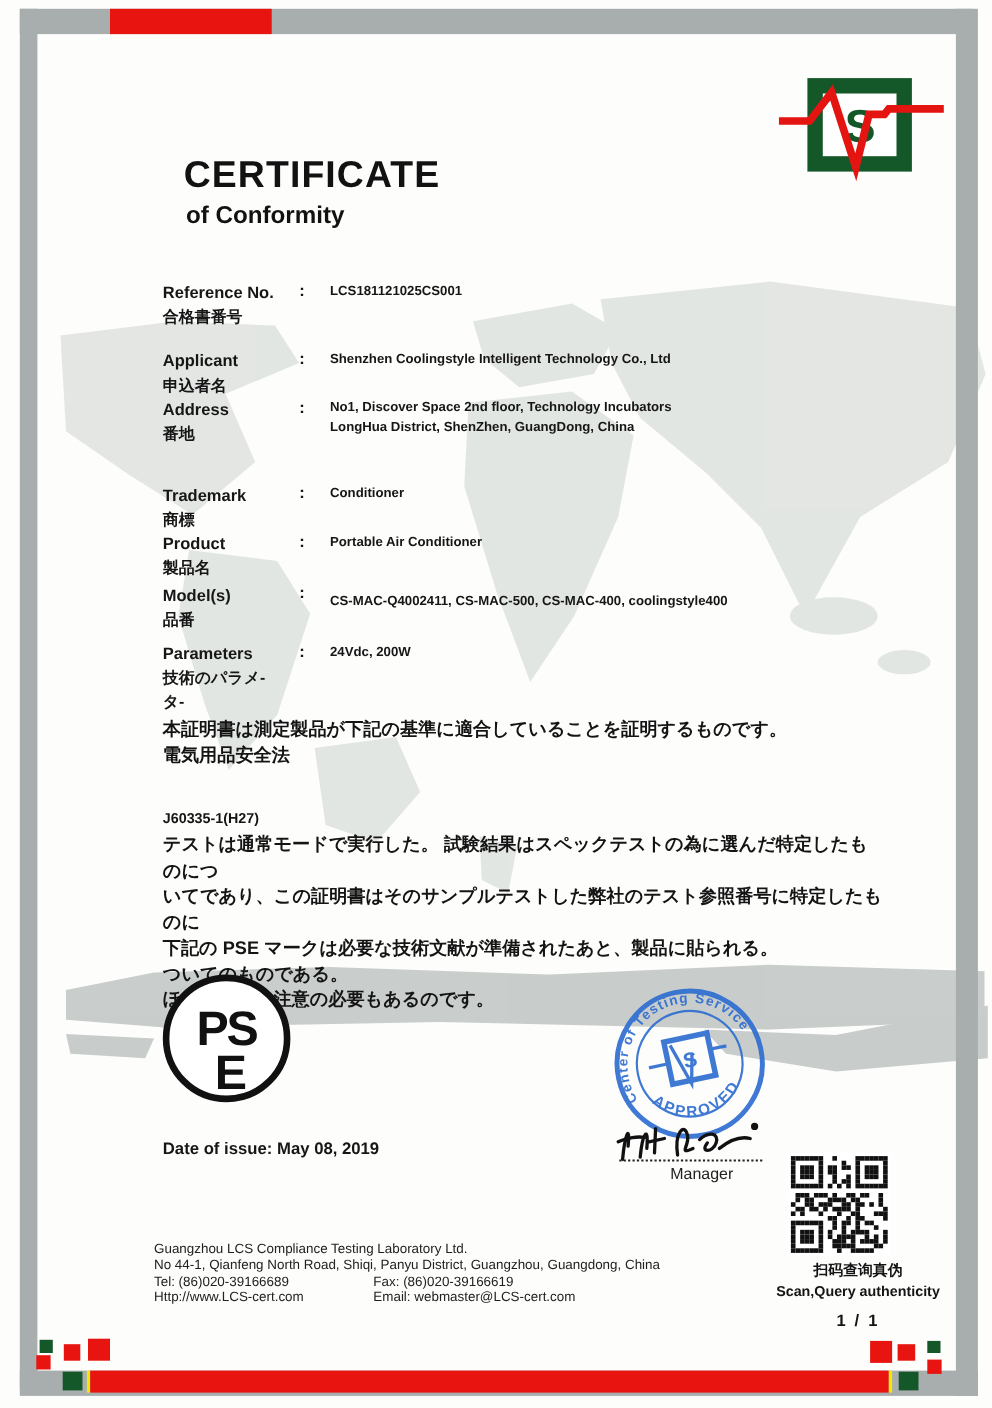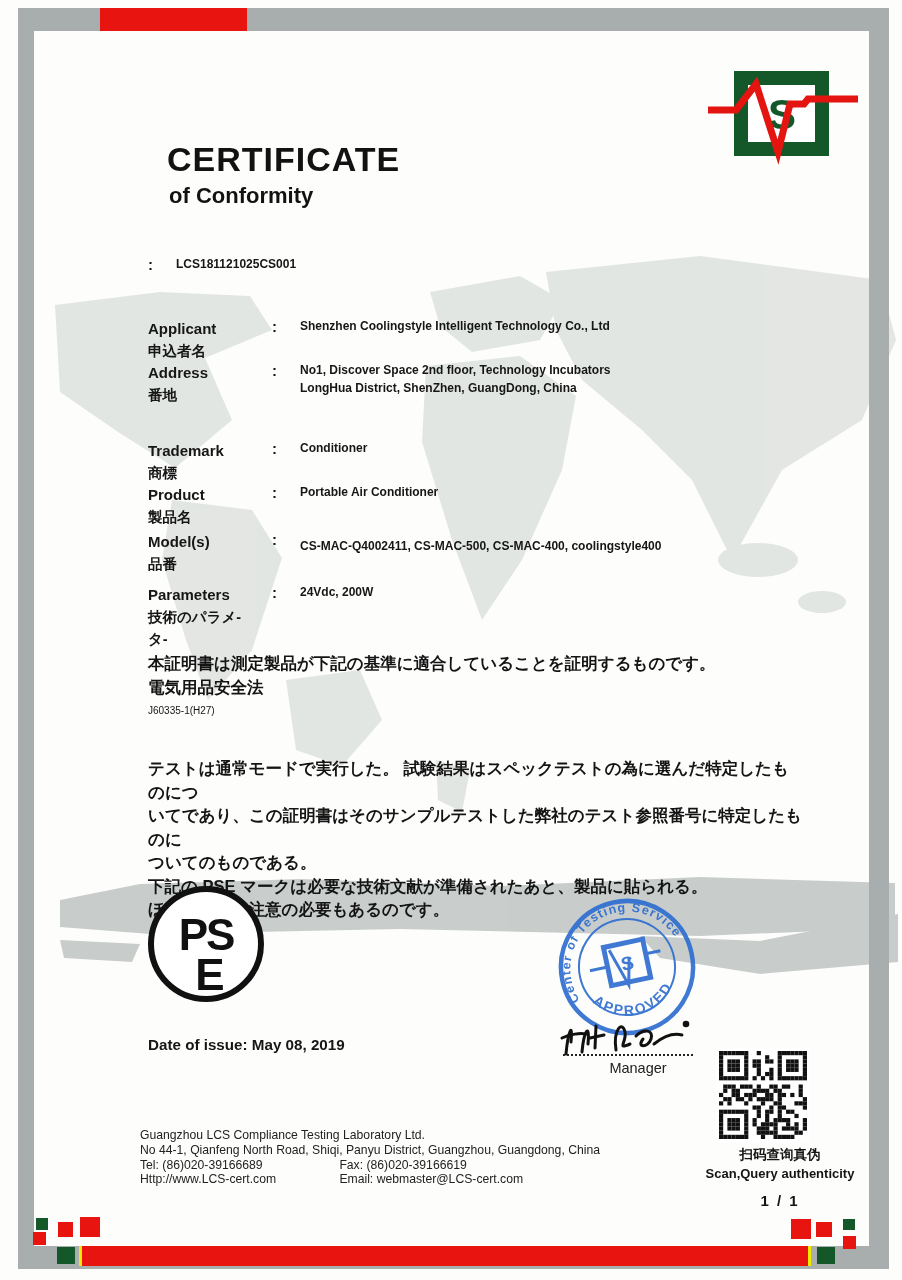--- a/index.html
+++ b/index.html
@@ -19,21 +19,21 @@
   .logo{position:absolute;left:708px;top:62px;width:168px;height:104px;}
 
   .row{position:absolute;left:148px;width:664px;display:flex;align-items:flex-start;}
   .lbl{width:124px;flex:none;font-size:15px;font-weight:bold;line-height:22px;}
   .jp{font-size:14.5px;font-weight:600;white-space:pre-line;}
   .colon{width:28px;flex:none;font-size:15px;font-weight:bold;}
   .val{font-size:12px;font-weight:bold;line-height:17.5px;}
   .val-offset{margin-top:7px;}
 
   .stm{position:absolute;left:148px;width:656px;font-size:16.5px;font-weight:600;line-height:23.5px;color:#141414;}
-  .stm .lat{font-size:10px;font-weight:normal;font-family:"Liberation Sans",sans-serif;}
+  .stm .lat{font-size:13px;font-weight:bold;font-family:"Liberation Sans",sans-serif;margin-top:33px;}
   .gap-top{margin-top:12px;}
 
   .pse{position:absolute;left:146px;top:882px;width:124px;height:126px;}
   .date-issue{position:absolute;left:148px;top:1036px;font-size:15.2px;font-weight:bold;}
 
   .stamp{position:absolute;left:556px;top:896px;width:142px;height:142px;transform:rotate(-12deg);opacity:.92;}
   .sig{position:absolute;left:558px;top:1012px;width:142px;height:46px;}
   .sigline{position:absolute;left:563px;top:1054px;width:130px;border-top:2px dotted #222;}
   .manager{position:absolute;left:592px;top:1060px;width:92px;text-align:center;font-size:14.5px;color:#222;}
 
@@ -94,20 +94,24 @@
   <svg class="logo" viewBox="0 0 168 104">
     <rect x="33" y="16" width="81" height="71" fill="#ffffff" stroke="#14582a" stroke-width="14"></rect>
     <text x="74" y="67" text-anchor="middle" font-size="42" font-weight="bold" fill="#14582a" font-family="Liberation Sans, sans-serif">S</text>
     <polyline points="0,48 28,48 48,22 70,90 82,42 96,42 100,37 150,37" fill="none" stroke="#e41410" stroke-width="7"></polyline>
   </svg>
 
   <div class="title">CERTIFICATE</div>
   <div class="subtitle">of Conformity</div>
 
   <div class="row" style="top:256px">
+    <div class="lbl">
+        <div>Reference No.</div>
+      <div class="jp">合格書番号</div>
+      </div>
     <div class="colon">:</div>
     <div class="val">LCS181121025CS001</div>
   </div>
 
   <div class="row" style="top:318px">
     <div class="lbl">
         <div>Applicant</div>
       <div class="jp">申込者名</div>
       </div>
     <div class="colon">:</div>
@@ -165,22 +169,22 @@
 
   <div class="stm" style="top:652px">
     <div>本証明書は測定製品が下記の基準に適合していることを証明するものです。</div>
     <div>電気用品安全法</div>
     <div class="lat">J60335-1(H27)</div>
   </div>
 
   <div class="stm" style="top:757px">
     <div>テストは通常モードで実行した。 試験結果はスペックテストの為に選んだ特定したものにつ</div>
     <div>いてであり、この証明書はそのサンプルテストした弊社のテスト参照番号に特定したものに</div>
+    <div>下記の PSE マークは必要な技術文献が準備されたあと、製品に貼られる。</div>
     <div>ついてのものである。</div>
-    <div>下記の PSE マークは必要な技術文献が準備されたあと、製品に貼られる。</div>
     <div>ほかの法規に注意の必要もあるのです。</div>
   </div>
 
   <svg class="pse" viewBox="0 0 124 126">
     <circle cx="60" cy="62" r="55" fill="#ffffff" stroke="#111111" stroke-width="6"></circle>
     <text x="60" y="68" text-anchor="middle" font-size="44" font-weight="bold" letter-spacing="-2" fill="#111111" font-family="Liberation Sans, sans-serif">PS</text>
     <text x="64" y="108" text-anchor="middle" font-size="44" font-weight="bold" fill="#111111" font-family="Liberation Sans, sans-serif">E</text>
   </svg>
 
   <div class="date-issue">Date of issue: May 08, 2019</div>

